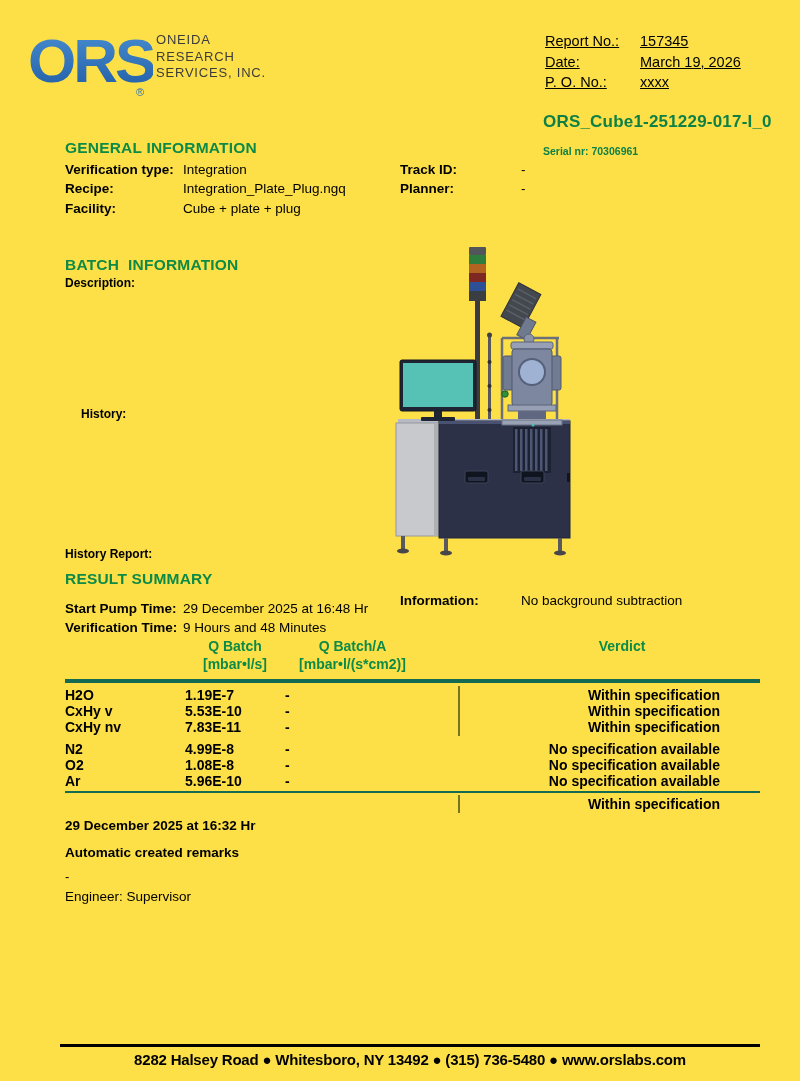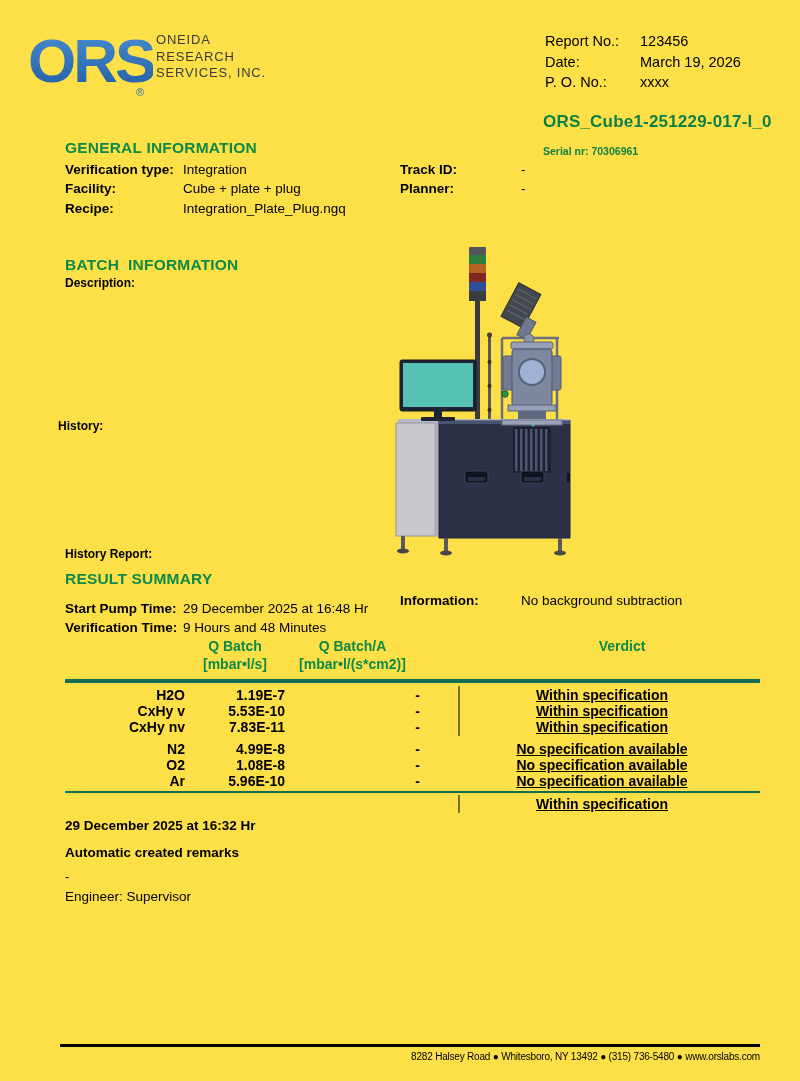--- a/index.html
+++ b/index.html
@@ -5,21 +5,21 @@
   * { margin:0; padding:0; box-sizing:border-box; }
   html,body { background:#ffffff; }
   body { font-family:"Liberation Sans", sans-serif; color:#000; }
   .page { position:relative; width:800px; height:1081px; background:#fde047; overflow:hidden;padding-left:37px; }
 
   
   .logo-wrap { position:absolute; left:28px; top:12px; width:330px; height:95px; }
   .logo-svg { position:absolute; left:0; top:0; }
   .company { position:absolute; left:128px; top:20px; font-size:13px; line-height:16.5px;
              color:#3c3c3c; letter-spacing:0.8px; font-weight:500; }
-  .report-info { position:absolute; left:545px; top:31px; font-size:14.5px; line-height:20.5px; }
+  .report-info { position:absolute; left:545px; top:31px; font-size:14.5px; line-height:20.5px;text-decoration:underline; }
   .ri-row { display:flex; }
   .ri-label { width:95px; }
 
   .doc-id { position:absolute; left:543px; top:112px; color:var(--title-green); }
   .doc-id .title { font-size:17px; font-weight:bold; letter-spacing:0.2px; }
   .doc-id .serial { font-size:10.5px; font-weight:bold; margin-top:13px; }
 
   .sec-heading { position:absolute; font-size:15.5px; font-weight:bold; color:var(--heading-green);
                  letter-spacing:0.2px; white-space:pre; }
   #gi-heading { left:65px; top:139px; }
@@ -31,51 +31,51 @@
   #gi-right { left:400px; top:160px; }
   #rs-left  { left:65px;  top:599px; }
   #rs-right { left:400px; top:591px; }
   .info-row { display:flex; white-space:nowrap; }
   .info-row .lbl { font-weight:bold; }
   #gi-left .lbl, #rs-left .lbl { width:118px; }
   #gi-right .lbl, #rs-right .lbl { width:121px; }
 
   .plain-label { position:absolute; font-size:12px; font-weight:bold; }
   #desc-label { left:65px; top:276px; }
-  #hist-label { left:58px; top:407px;margin-top:12px; }
+  #hist-label { left:81px; top:407px; }
   #histrep-label { left:65px; top:547px; }
 
   .equip { position:absolute; left:390px; top:244px; }
 
   
   .tbl { position:absolute; left:65px; top:637px; width:695px; font-size:14px; font-weight:bold; }
   .trow, .thead-row { display:grid; grid-template-columns:120px 100px 135px 38px 26px 1fr; align-items:center; }
   .thead-row { color:var(--heading-green); height:18px; }
   .hc { text-align:center; }
   .trow { height:16px; }
-  .c-species, .c-val, .c-dash { text-align:right; }
-  .c-verdict { text-align:center; padding-right:40px; white-space:nowrap;text-decoration:underline; }
+  .c-species, .c-val, .c-dash { text-align:left; }
+  .c-verdict { text-align:right; padding-right:40px; white-space:nowrap; }
   .ind-sq { width:12px; height:12px; background:var(--indicator-yellow); border:1px solid var(--indicator-border); }
   .rule-thick { height:3.5px; background:var(--table-line-green); margin-top:6px; }
   .rule-thin  { height:2.5px; background:var(--table-line-green); margin-top:2px; }
   .tbl-body { margin-top:4px; }
   .group-gap { height:6px; }
   .tbl-overall { margin-top:3px; }
 
   
   .remarks { position:absolute; left:65px; top:818px; font-size:13.5px; }
   .remarks .ts { font-weight:bold; }
   .remarks .ttl { font-weight:bold; margin-top:12px; }
   .remarks .bdy { margin-top:9px; font-size:13px; }
   .remarks .eng { margin-top:5px; }
 
   
   .footer-rule { position:absolute; left:60px; top:1044px; width:700px; height:3px; background:var(--footer-rule); }
-  .footer-text { position:absolute; left:60px; top:1051px; width:700px; text-align:right;
-                 font-size:10px; font-weight:normal; letter-spacing:-0.2px; }
+  .footer-text { position:absolute; left:60px; top:1051px; width:700px; text-align:center;
+                 font-size:15px; font-weight:bold; letter-spacing:-0.2px; }
 </style>
 </head>
 <body>
 
 <div class="page">
 
   <div class="logo-wrap">
     <svg class="logo-svg" width="125" height="92" viewBox="0 0 125 92">
       <defs>
         <linearGradient id="lg" x1="0" y1="0" x2="0" y2="1">
@@ -89,21 +89,21 @@
     <div class="company">
       <div>ONEIDA</div>
       <div>RESEARCH</div>
       <div>SERVICES, INC.</div>
     </div>
   </div>
 
   <div class="report-info">
     <div class="ri-row">
       <span class="ri-label">Report No.:</span>
-      <span>123456</span>
+      <span>157345</span>
     </div>
     <div class="ri-row">
       <span class="ri-label">Date:</span>
       <span>March 19, 2026</span>
     </div>
     <div class="ri-row">
       <span class="ri-label">P. O. No.:</span>
       <span>xxxx</span>
     </div>
   </div>
@@ -113,26 +113,26 @@
     <div class="serial">Serial nr: 70306961</div>
   </div>
 
   <div class="sec-heading" id="gi-heading">GENERAL INFORMATION</div>
   <div class="info-block" id="gi-left">
     <div class="info-row">
         <span class="lbl">Verification type:</span>
         <span>Integration</span>
       </div>
     <div class="info-row">
+        <span class="lbl">Recipe:</span>
+        <span>Integration_Plate_Plug.ngq</span>
+      </div>
+    <div class="info-row">
         <span class="lbl">Facility:</span>
         <span>Cube + plate + plug</span>
-      </div>
-    <div class="info-row">
-        <span class="lbl">Recipe:</span>
-        <span>Integration_Plate_Plug.ngq</span>
       </div>
   </div>
   <div class="info-block" id="gi-right">
     <div class="info-row">
         <span class="lbl">Track ID:</span>
         <span>-</span>
       </div>
     <div class="info-row">
         <span class="lbl">Planner:</span>
         <span>-</span>

